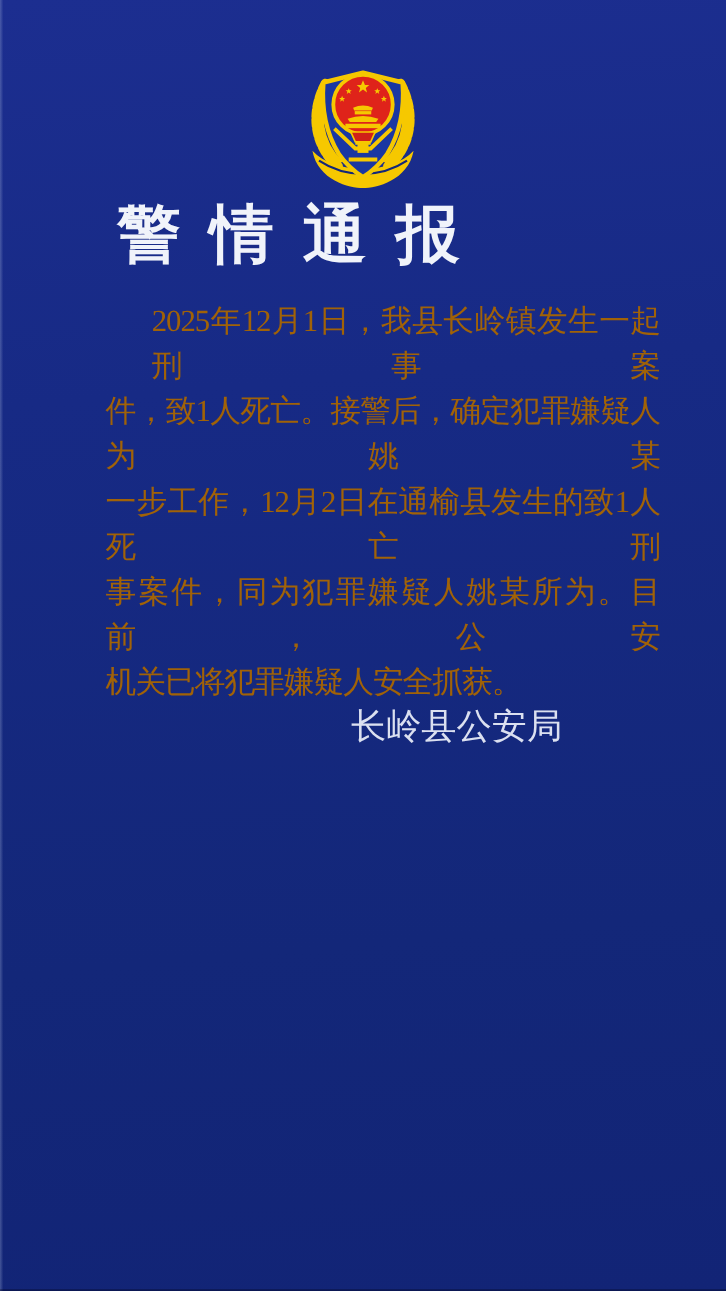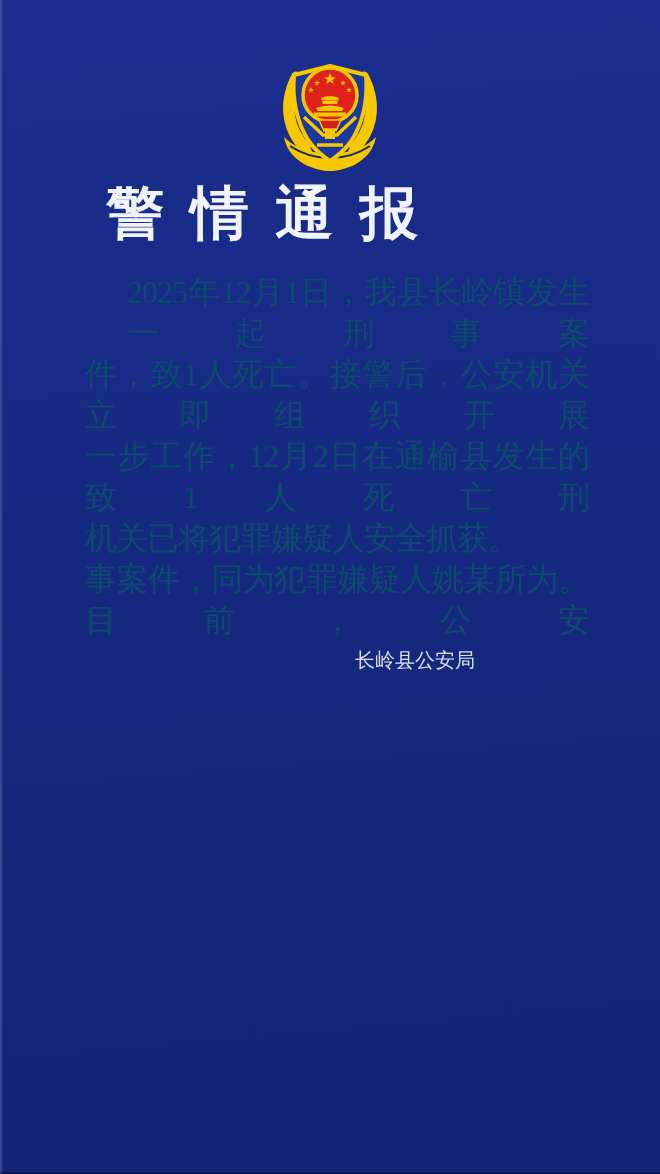--- a/index.html
+++ b/index.html
@@ -14,31 +14,31 @@
   .edge-bottom{position:absolute;left:0;bottom:0;width:100%;height:2px;background:rgba(0,0,20,.35);}
 
   .badge{position:absolute;left:276px;top:60px;width:108px;height:112px;}
 
   .title{
     position:absolute;left:0;top:182px;width:524px;text-align:center;
     font-size:58px;font-weight:bold;color:#f0f3fa;word-spacing:12px;line-height:1.1;
   }
 
   .body-text{
-    position:absolute;left:85px;top:272px;width:504px;
-    color:#0c4a6e;font-size:32px;line-height:41px;letter-spacing:-1px;
+    position:absolute;left:96px;top:272px;width:504px;
+    color:#a16207;font-size:28px;line-height:41px;letter-spacing:-1px;
   }
   .body-line{text-align:justify;text-align-last:justify;}
   .body-line.first{padding-left:42px;}
   .body-line.last{text-align-last:left;}
 
   .signature{
     position:absolute;left:415px;top:640px;transform:translateX(-50%);
     display:flex;flex-direction:column;align-items:center;
-    color:#dbe0f0;font-size:20px;line-height:41px;white-space:nowrap;justify-content:flex-end;
+    color:#dbe0f0;font-size:32px;line-height:41px;white-space:nowrap;justify-content:flex-end;
   }
 </style>
 </head>
 <body>
 
 <div class="edge-left"></div>
 <div class="edge-bottom"></div>
 
 <div class="badge">
   <svg viewBox="0 0 108 112" width="108" height="112">
@@ -71,21 +71,21 @@
       <rect x="38" y="52.5" width="32" height="4"></rect>
     </g>
     <path d="M43,60 H65 L61,69 H47 Z" fill="#d02019" stroke="#f6c800" stroke-width="1.5"></path>
   </svg>
 </div>
 
 <div class="title">警 情 通 报</div>
 
 <div class="body-text">
   <div class="body-line first">2025年12月1日，我县长岭镇发生一起刑事案</div>
-  <div class="body-line">件，致1人死亡。接警后，公安机关立即组织开展</div>
+  <div class="body-line">件，致1人死亡。接警后，确定犯罪嫌疑人为姚某</div>
   <div class="body-line">一步工作，12月2日在通榆县发生的致1人死亡刑</div>
+  <div class="body-line">事案件，同为犯罪嫌疑人姚某所为。目前，公安</div>
   <div class="body-line last">机关已将犯罪嫌疑人安全抓获。</div>
-  <div class="body-line">事案件，同为犯罪嫌疑人姚某所为。目前，公安</div>
 </div>
 
 <div class="signature">
   <div>长岭县公安局</div>
 </div>
 
 </body></html>

